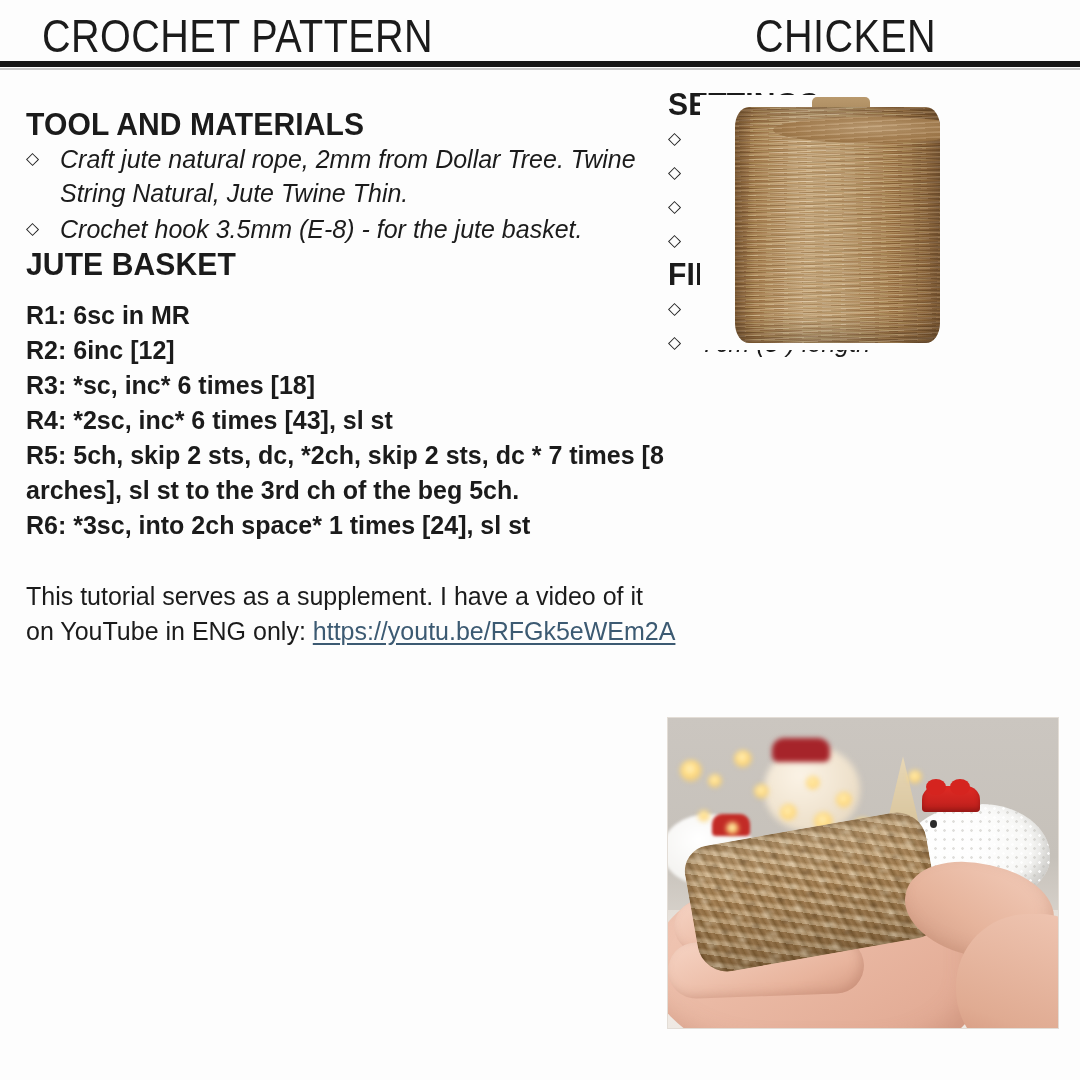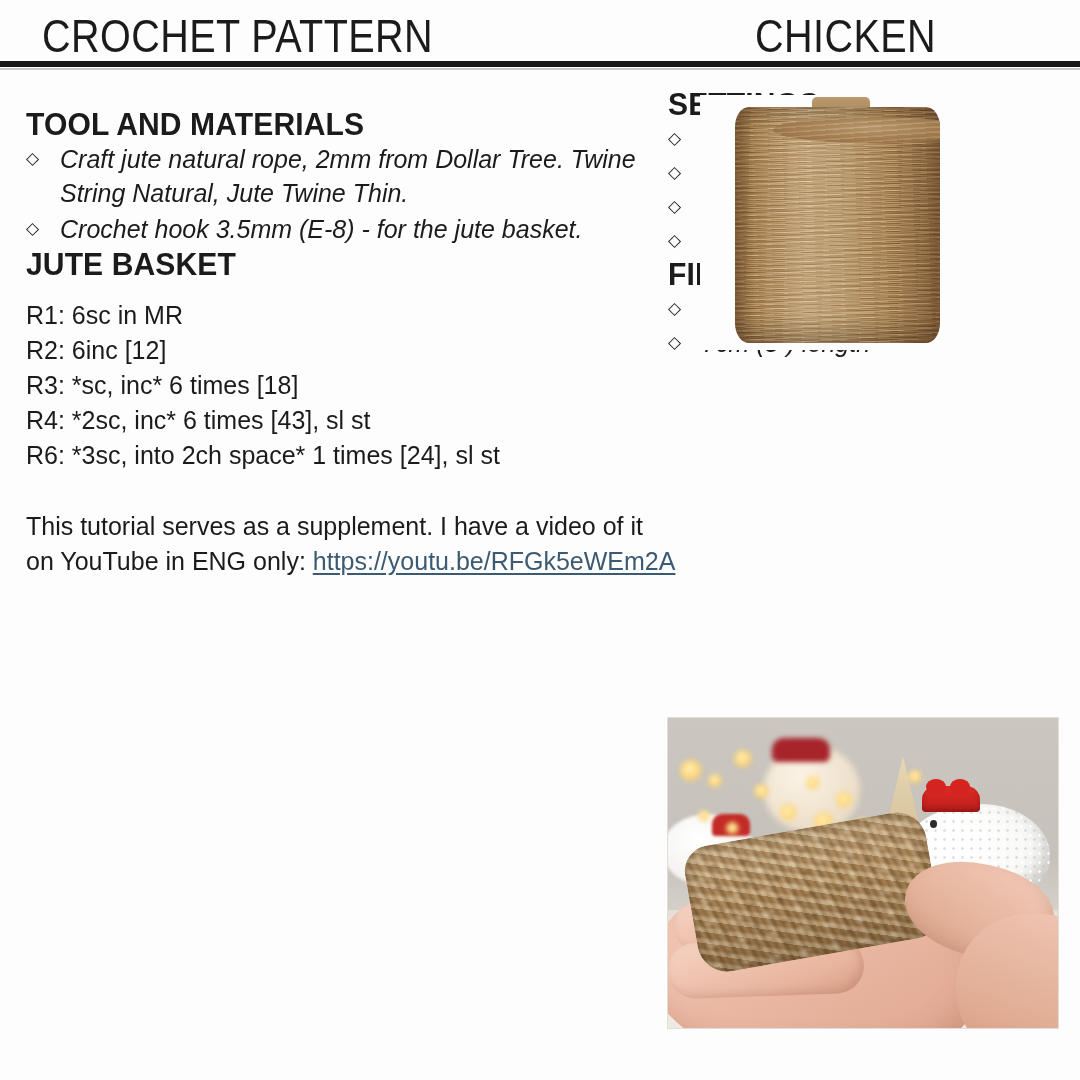--- a/index.html
+++ b/index.html
@@ -83,21 +83,21 @@
   
   .jute-head { margin-top: 84px; }
   .body-text {
     font-size: 25px;
     line-height: 35px;
     font-weight: 300;
     color: #1b1b1b;
   }
   .spirals { margin-top: 56px; }
   .rows { margin-top: 16px; }
-  .rows .row { white-space: normal; }
+  .rows .row { white-space: normal; font-weight: bold; }
   .fasten { margin-top: 34px; }
   .supplement { margin-top: 36px; }
   .link {
     color: #3c5a72;
     text-decoration: underline;
     text-underline-offset: 3px;
   }
 
   
   .settings-head { margin-top: 284px; }
@@ -337,20 +337,21 @@
     </ul>
 
     <h2 class="sec jute-head">JUTE BASKET</h2>
 
 
     <div class="body-text rows">
       <div class="row">R1: 6sc in MR</div>
       <div class="row">R2: 6inc [12]</div>
       <div class="row">R3: *sc, inc* 6 times  [18]</div>
       <div class="row">R4: *2sc, inc* 6 times  [43], sl st</div>
+      <div class="row">R5: 5ch, skip 2 sts, dc, *2ch, skip 2 sts, dc * 7 times  [8 arches], sl st to the 3rd ch of the beg 5ch.</div>
       <div class="row">R6: *3sc, into 2ch space* 1 times  [24], sl st</div>
     </div>
 
 
     <div class="body-text supplement">
       <span>This tutorial serves as a supplement. I have a video of it on YouTube in ENG only:</span>
       <a class="link" href="#">https://youtu.be/RFGk5eWEm2A</a>
     </div>
 
   </div>

